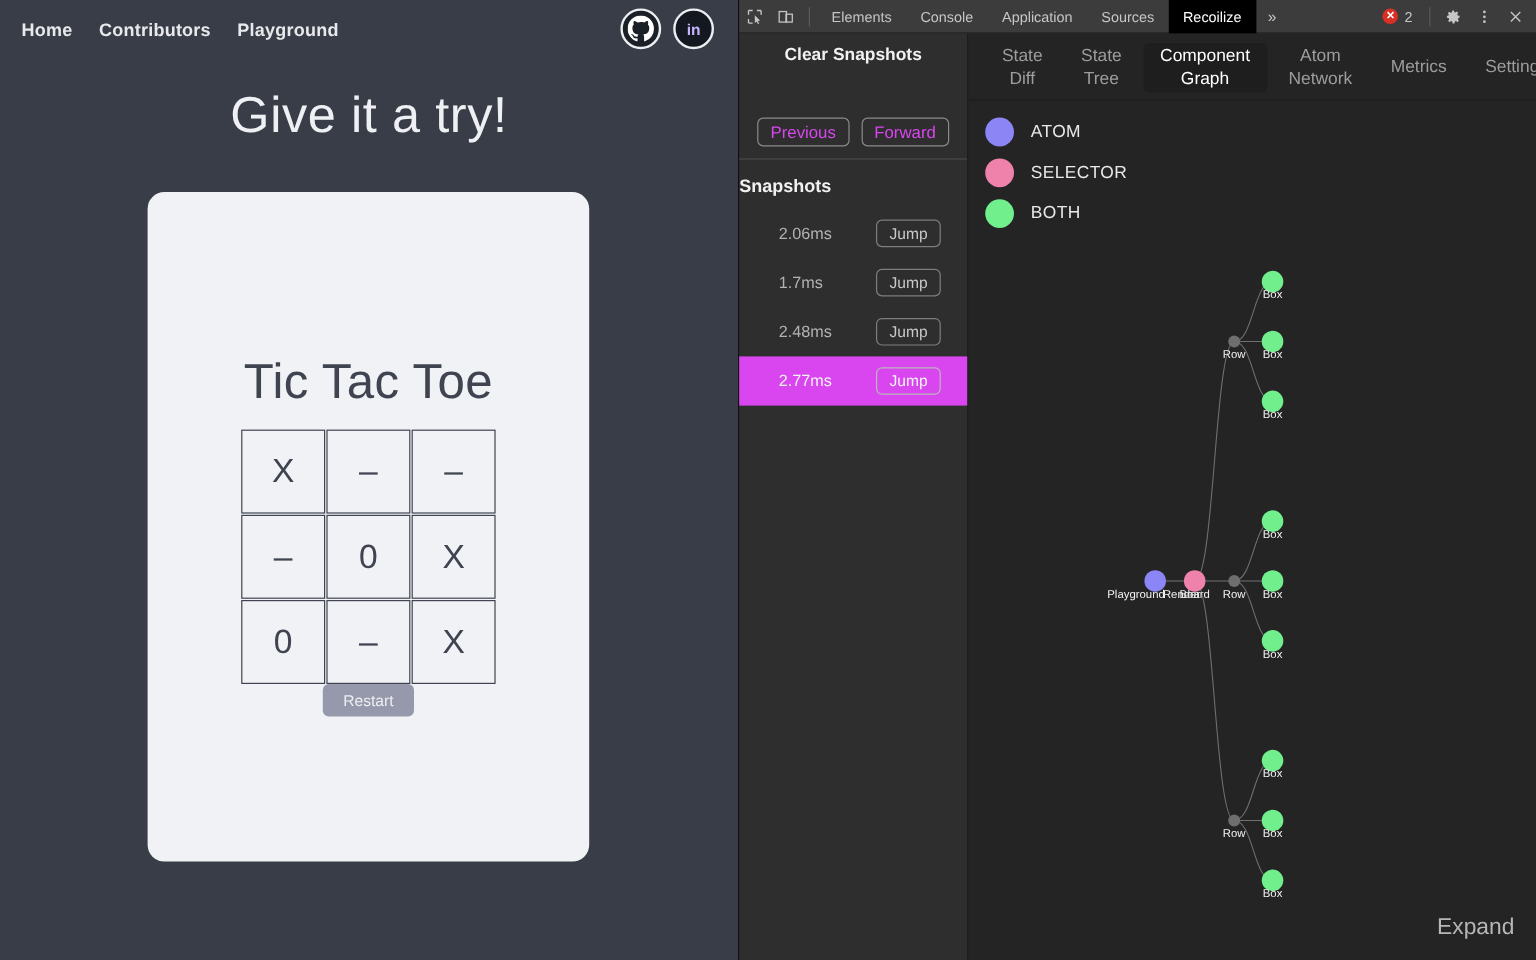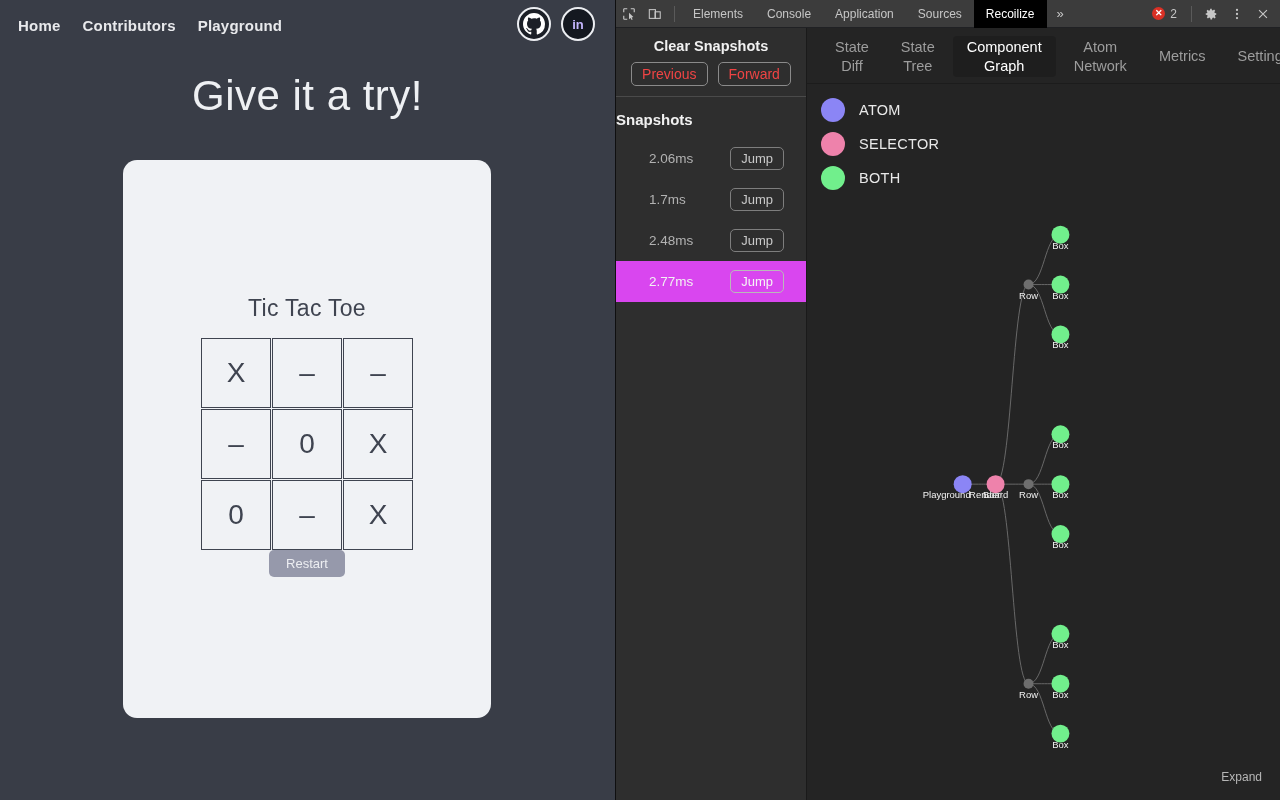--- a/index.html
+++ b/index.html
@@ -51,21 +51,21 @@
   .card {
     position: absolute;
     left: 123px; top: 160px;
     width: 368px; height: 558px;
     background: #f0f2f5;
     border-radius: 14px;
   }
   .ttt-title {
     text-align: center;
     color: #3f4450;
-    font-size: 23px;
+    font-size: 41px;
     font-weight: 300;
     padding-top: 135px;
     letter-spacing: .3px;
   }
   .board {
     margin: 16px auto 0;
     width: 222px;
     display: grid;
     grid-template-columns: repeat(3, 70px);
     grid-template-rows: repeat(3, 70px);
@@ -154,25 +154,26 @@
     color: #f1f1f1;
     font-size: 14.5px;
     font-weight: bold;
     padding: 10px 0 8px;
   }
   .snap-btn-row { display: flex; justify-content: center; gap: 10px; padding-bottom: 10px; }
   .snap-btn {
     background: transparent;
     border: 1px solid #8a8a8a;
     border-radius: 5px;
-    color: #ef4444;
+    color: #d946ef;
     font-size: 14px;
     padding: 3px 10px;
     cursor: pointer;
     font-family: "Liberation Sans", sans-serif;
+    margin-top: 36px;
   }
   .snap-divider { height: 1px; background: #4a4a4a; }
   .snap-title {
     text-align: left;
     color: #f1f1f1;
     font-size: 15px;
     font-weight: bold;
     padding: 14px 0 10px;
   }
   .snap-row {
@@ -218,21 +219,21 @@
   .sub-tab.active { background: #1e1e1e; color: #fff; }
 
   .legend { padding: 14px 0 0 14px; }
   .legend-item { display: flex; align-items: center; gap: 14px; margin-bottom: 10px; }
   .legend-dot { width: 24px; height: 24px; border-radius: 50%; }
   .legend-label { color: #e9e9e9; font-size: 14.5px; letter-spacing: .3px; }
 
   .graph-canvas { position: absolute; left: 0; top: 56px; right: 0; bottom: 0; }
   .expand-btn {
     position: absolute; right: 18px; bottom: 16px;
-    color: #b6b6b6; font-size: 12px; cursor: pointer;
+    color: #b6b6b6; font-size: 19px; cursor: pointer;
   }
   .node-label {
     fill: #f2f2f2;
     font-family: "Liberation Sans", sans-serif;
     font-size: 9.5px;
     text-anchor: middle;
   }
 </style>
 </head>
 <body>

